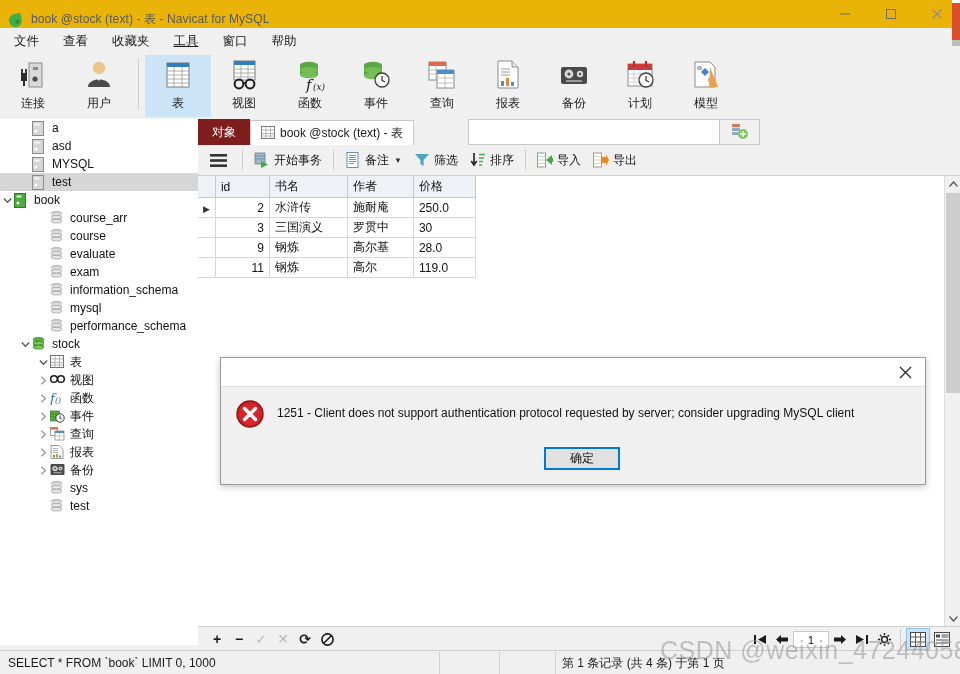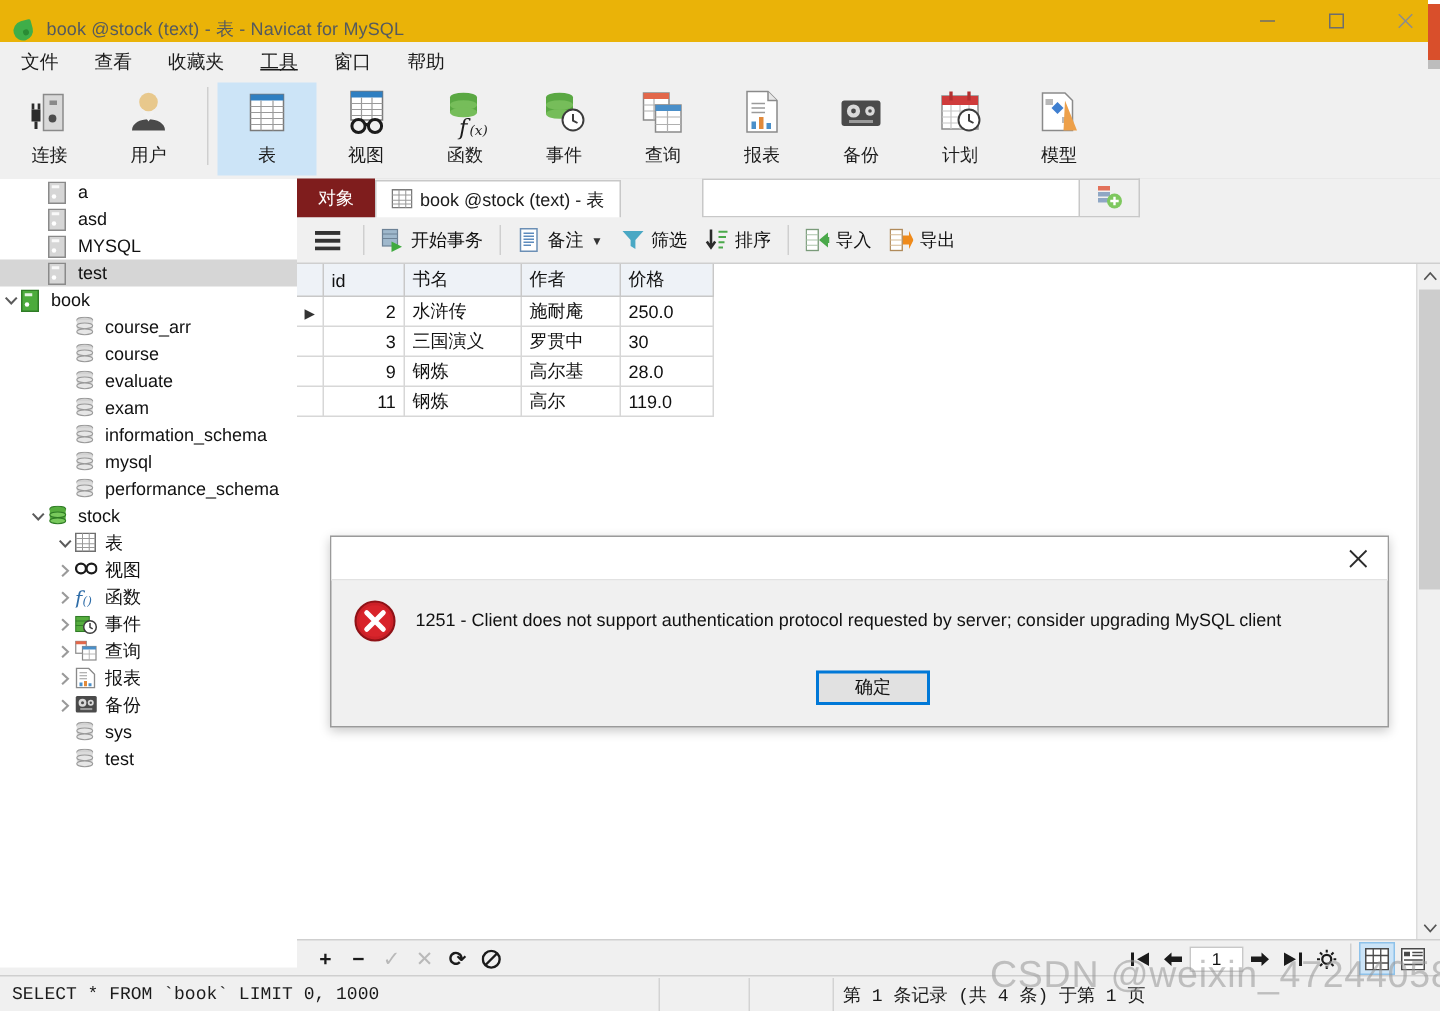--- a/index.html
+++ b/index.html
@@ -181,21 +181,20 @@
 
   .statusbar {
     position: absolute; left: 0; top: 650px; width: 960px; height: 24px;
     background: #f0f0f0; border-top: 1px solid #cfcfcf;
     display: flex; align-items: center;
   }
   .sb-cell {
     height: 23px; display: flex; align-items: center; padding: 0 6px;
     font-size: 12px; color: #1b1b1b; border-right: 1px solid #d3d3d3;
     box-sizing: border-box;
-    font-family: Liberation Mono, monospace;
   }
   .sb-sql { width: 440px; }
   .sb-gap1 { width: 60px; }
   .sb-gap2 { width: 56px; }
   .sb-rec { border-right: none; justify-content: flex-start; }
 
   
   .watermark {
     position: absolute; left: 660px; top: 636px;
     font-size: 25px; color: rgba(150,150,150,0.55);

